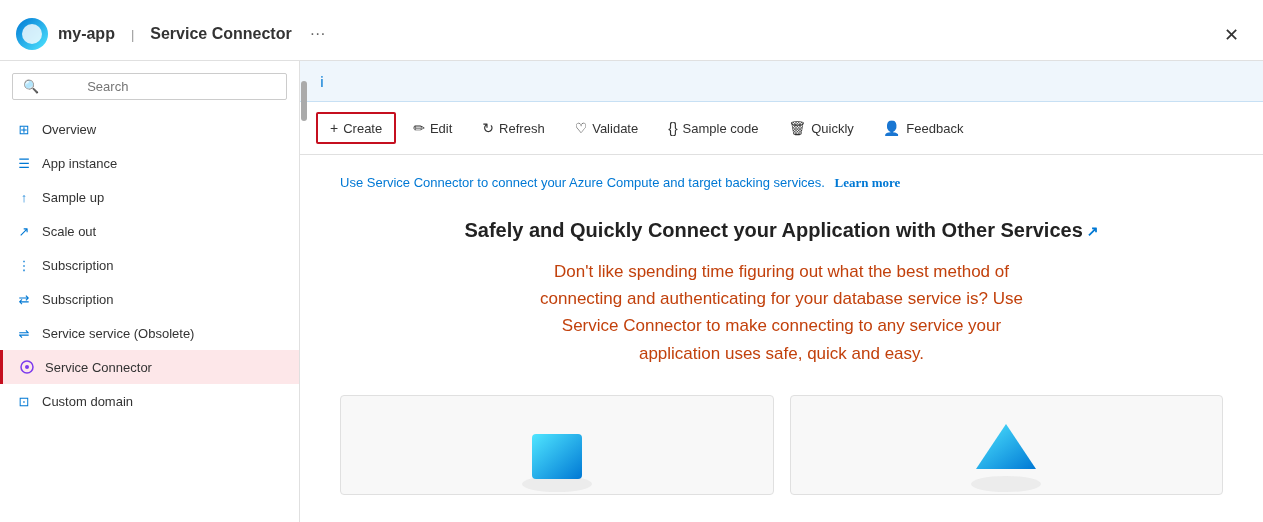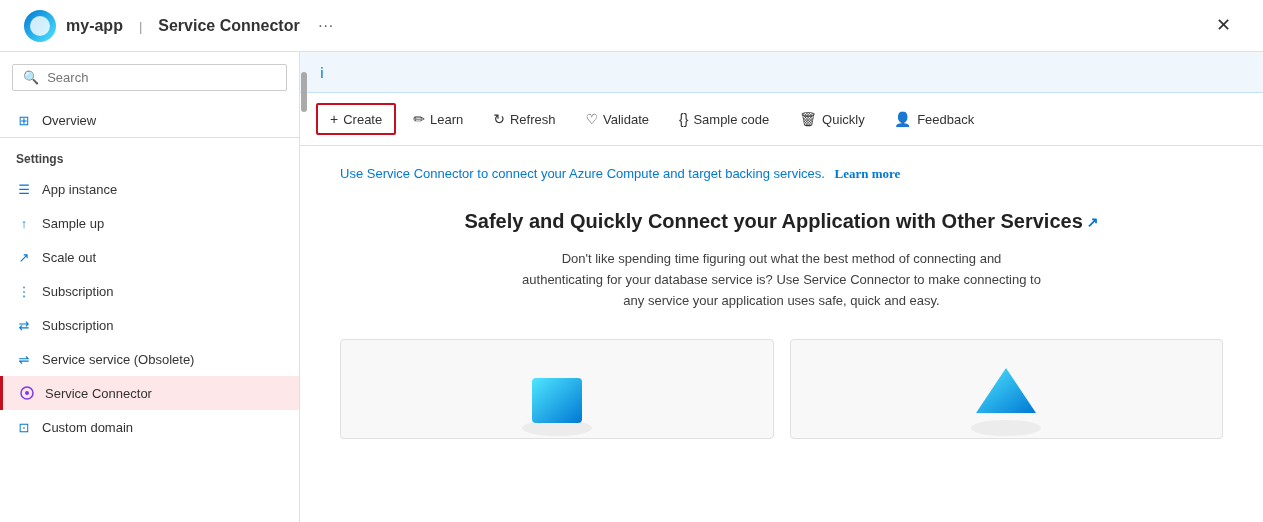--- a/index.html
+++ b/index.html
@@ -1,34 +1,34 @@
 <!DOCTYPE html>
 <html><head>
   <meta charset="utf-8">
   <style>
     * { box-sizing: border-box; margin: 0; padding: 0; }
     body { font-family: 'Segoe UI', sans-serif; font-size: 13px; color: #333; background: #fff; display: flex; flex-direction: column; height: 522px; width: 1263px; overflow: hidden; }
 
     
-    .header { display: flex; align-items: flex-start; justify-content: space-between; padding: 10px 24px; border-bottom: 1px solid #e0e0e0; height: 52px; }
+    .header { display: flex; align-items: flex-end; justify-content: space-between; padding: 10px 16px; border-bottom: 1px solid #e0e0e0; height: 61px; }
     .header-left { display: flex; align-items: center; gap: 10px; }
     .app-icon { width: 32px; height: 32px; background: linear-gradient(135deg, #0078d4, #50e6ff); border-radius: 50%; display: flex; align-items: center; justify-content: center; }
     .app-icon-inner { width: 20px; height: 20px; background: white; border-radius: 50%; opacity: 0.8; }
     .header-title { font-size: 16px; font-weight: 600; color: #333; }
     .header-divider { color: #999; margin: 0 6px; }
     .header-more { background: none; border: none; cursor: pointer; color: #666; font-size: 16px; padding: 4px 8px; }
     .header-close { background: none; border: none; cursor: pointer; color: #333; font-size: 18px; padding: 4px 8px; }
 
     
     .main-container { display: flex; flex: 1; overflow: hidden; }
 
     
     .sidebar { width: 300px; border-right: 1px solid #e0e0e0; display: flex; flex-direction: column; overflow-y: auto; flex-shrink: 0; }
     .search-box { margin: 12px; display: flex; align-items: center; border: 1px solid #ccc; border-radius: 2px; padding: 5px 10px; gap: 8px; background: #fff; }
-    .search-box input { border: none; outline: none; font-size: 13px; width: 100%; }
+    .search-box input { border: none; outline: none; font-size: 13px; width: 100%; margin-left: 40px; }
 
     .sidebar-nav { flex: 1; }
     .nav-item { display: flex; align-items: center; gap: 10px; padding: 9px 16px; cursor: pointer; color: #333; font-size: 13px; }
     .nav-item.selected { background: #dce9f7; border-left: 2px solid #0078d4; }
     .nav-section-label { padding: 14px 16px 6px; font-size: 12px; font-weight: 600; color: #444; border-top: 1px solid #e0e0e0; }
     .nav-icon { width: 16px; height: 16px; flex-shrink: 0; display: flex; align-items: center; justify-content: center; }
 
     
     .icon-overview { color: #0078d4; }
 
@@ -44,21 +44,21 @@
     .toolbar-btn { display: flex; align-items: center; gap: 5px; padding: 6px 12px; background: none; border: 1px solid transparent; border-radius: 2px; cursor: pointer; font-size: 13px; color: #333; }
     .toolbar-btn.create-btn { border: 2px solid #c50f1f; color: #333; }
     .toolbar-btn-icon { font-size: 14px; }
 
     
     .content-body { flex: 1; overflow-y: auto; padding: 20px 40px; }
     .connector-description { color: #0078d4; font-size: 13px; margin-bottom: 28px; }
     .connector-description a { color: #0078d4; text-decoration: none; font-weight: 600; font-family: Liberation Serif, serif; }
     .main-heading { font-size: 20px; font-weight: 700; color: #222; margin-bottom: 16px; display: flex; align-items: center; gap: 4px; }
     .external-link-icon { color: #0078d4; font-size: 14px; }
-    .main-subtext { color: #404040; font-size: 13px; text-align: center; line-height: 1.6; max-width: 520px; margin: 16px auto 28px; }
+    .main-subtext { color: #c2410c; font-size: 17px; text-align: center; line-height: 1.6; max-width: 520px; margin: 16px auto 28px; }
 
     
     .cards-row { display: flex; gap: 16px; margin-top: 16px; }
     .card { flex: 1; background: #f8f8f8; border: 1px solid #e0e0e0; border-radius: 4px; height: 100px; display: flex; align-items: flex-end; justify-content: center; overflow: hidden; position: relative; }
 
     
     .sidebar::-webkit-scrollbar { width: 4px; }
     .sidebar::-webkit-scrollbar-thumb { background: #ccc; border-radius: 2px; }
 
     .sidebar-wrapper { position: relative; width: 300px; border-right: 1px solid #e0e0e0; display: flex; }
@@ -93,21 +93,20 @@
         <input type="text" placeholder="Search" style="">
       </div>
 
       <div class="sidebar-nav">
 
         <div class="nav-item">
           <span class="nav-icon icon-overview">⊞</span>
           <span>Overview</span>
         </div>
 
-        <div class="nav-section-label">Settings</div>
 
         <div class="nav-item">
           <span class="nav-icon" style="color:#0078d4;">☰</span>
           <span>App instance</span>
         </div>
 
         <div class="nav-item">
           <span class="nav-icon" style="color:#0078d4;">↑</span>
           <span>Sample up</span>
         </div>
@@ -160,21 +159,21 @@
       <span class="info-icon">ℹ</span>
     </div>
 
     <div class="toolbar">
       <button class="toolbar-btn create-btn">
         <span class="toolbar-btn-icon">+</span>
         <span>Create</span>
       </button>
       <button class="toolbar-btn">
         <span class="toolbar-btn-icon">✏</span>
-        <span>Learn</span>
+        <span>Edit</span>
       </button>
       <button class="toolbar-btn">
         <span class="toolbar-btn-icon">↻</span>
         <span>Refresh</span>
       </button>
       <button class="toolbar-btn">
         <span class="toolbar-btn-icon">♡</span>
         <span>Validate</span>
       </button>
       <button class="toolbar-btn">

